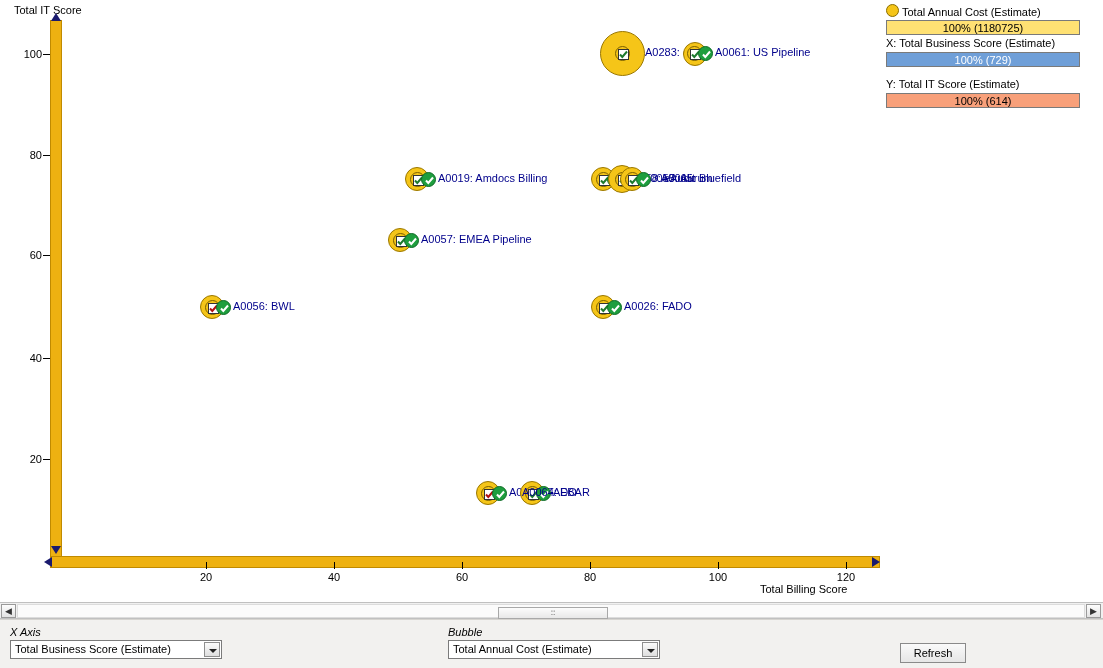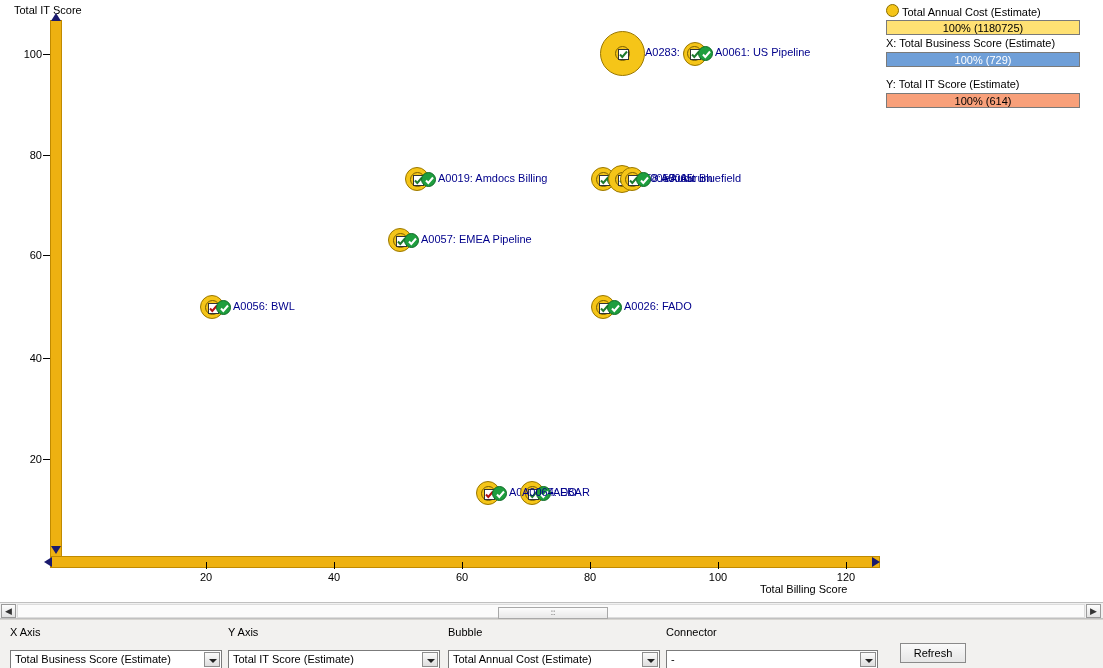--- a/index.html
+++ b/index.html
@@ -110,23 +110,23 @@
     position:absolute;left:480px;top:2px;width:110px;height:12px;
     background:linear-gradient(#fcfcfc,#e8e8e8);border:1px solid #a8a8a8;
     box-sizing:border-box;text-align:center;font-size:9px;color:#777;line-height:10px;
   }
   
   #controls{
     position:absolute;left:0;top:619px;width:1103px;height:49px;
     background:#f2f1ef;border-top:1px solid #d6d4d0;box-sizing:border-box;
   }
   .ctrl{position:absolute;top:6px;}
-  .ctrl-label{font-size:11px;color:#000;margin-bottom:12px;display:block;}
+  .ctrl-label{font-size:11px;color:#000;margin-bottom:2px;display:block;font-style:italic;}
   .combo{
-    position:relative;height:26px;background:#ffffff;
+    position:relative;height:19px;background:#ffffff;
     border:1px solid #7b7b7b;box-sizing:border-box;
     font-size:11px;line-height:17px;padding-left:4px;padding-right:20px;
     white-space:nowrap;overflow:hidden;
   }
   .combo .arrowbtn{
     position:absolute;right:1px;top:1px;width:16px;height:15px;
     background:linear-gradient(#fbfbfb,#dedede);border:1px solid #8e8e8e;
     box-sizing:border-box;
   }
   .combo .arrowbtn:after{
@@ -378,38 +378,24 @@
 <div id="controls">
 
   <div class="ctrl" style="left:10px;width:212px;">
     <span class="ctrl-label">X Axis</span>
     <div class="combo">
       <span>Total Business Score (Estimate)</span>
       <span class="arrowbtn"></span>
     </div>
   </div>
 
-  <div class="ctrl" style="left:228px;width:212px;">
-    <span class="ctrl-label">Y Axis</span>
-    <div class="combo">
-      <span>Total IT Score (Estimate)</span>
-      <span class="arrowbtn"></span>
-    </div>
-  </div>
 
   <div class="ctrl" style="left:448px;width:212px;">
     <span class="ctrl-label">Bubble</span>
     <div class="combo">
       <span>Total Annual Cost (Estimate)</span>
       <span class="arrowbtn"></span>
     </div>
   </div>
 
-  <div class="ctrl" style="left:666px;width:212px;">
-    <span class="ctrl-label">Connector</span>
-    <div class="combo">
-      <span>-</span>
-      <span class="arrowbtn"></span>
-    </div>
-  </div>
 
   <div id="refresh-button">Refresh</div>
 </div>
 
 </body></html>

